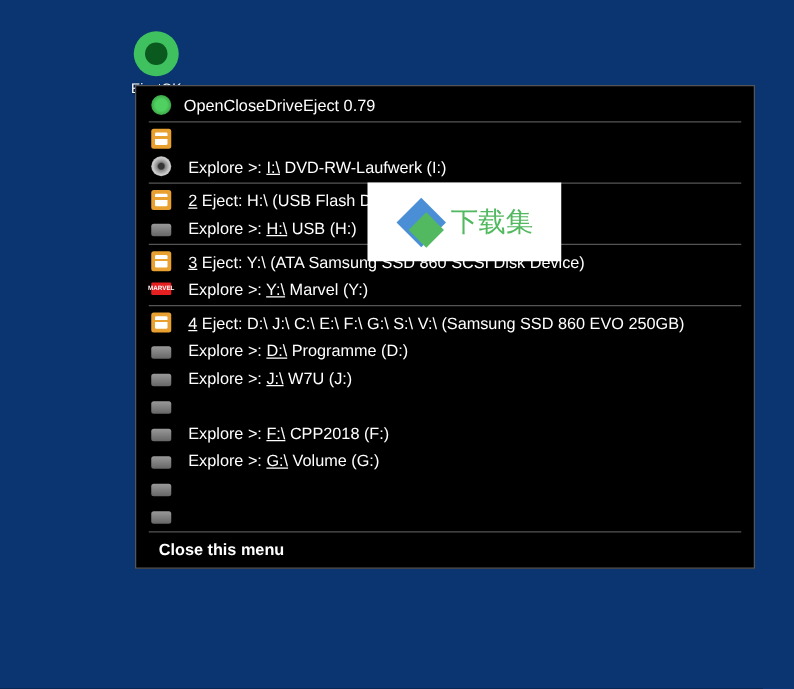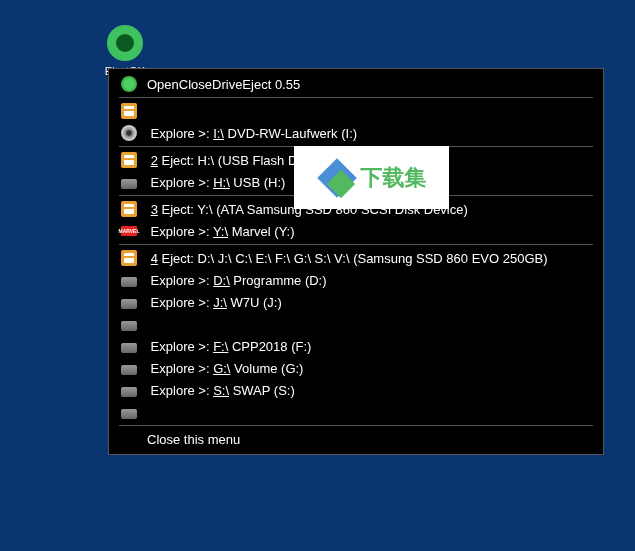--- a/index.html
+++ b/index.html
@@ -136,21 +136,22 @@
       line-height: 10px;
     }
     .item-text {
       white-space: nowrap;
       color: #fff;
     }
     .item-text .u {
       text-decoration: underline;
     }
     .close-item {
-      padding-left: 38px;
+      padding-left: 18px;
+      font-weight: bold;
     }
     .watermark {
       position: absolute;
       left: 294px;
       top: 146px;
       width: 155px;
       height: 63px;
       background: #fff;
       padding: 6px;
       display: flex;
@@ -181,37 +182,37 @@
       position: absolute;
       width: 20px;
       height: 20px;
       background: #52b960;
       transform: rotate(45deg);
       top: 16px;
       left: 14px;
     }
     .wm-text {
       font-size: 22px;
-      font-weight: bold;
+      font-weight: normal;
       color: #52b960;
       font-family: 'Microsoft YaHei', sans-serif;
     }
   </style>
 </head>
 <body>
 
 <div class="desktop-icon">
   <div class="icon-img"></div>
   <div class="icon-label">EjectOK</div>
 </div>
 
 <div class="menu">
   <div class="menu-item title">
     <div class="item-icon icon-app"></div>
-    <span class="item-text">OpenCloseDriveEject 0.55</span>
+    <span class="item-text">OpenCloseDriveEject 0.79</span>
   </div>
   <div id="sections">
       <div class="separator"></div>
       <div class="menu-item">
         <div class="item-icon icon-eject"></div>
       </div>
       <div class="menu-item">
         <div class="item-icon icon-disc"></div>
         <span class="item-text">&nbsp;Explore &gt;: <span class="u">I:\</span> DVD-RW-Laufwerk (I:)</span>
       </div>
@@ -252,21 +253,20 @@
       <div class="menu-item">
         <div class="item-icon icon-drive"></div>
         <span class="item-text">&nbsp;Explore &gt;: <span class="u">F:\</span> CPP2018 (F:)</span>
       </div>
       <div class="menu-item">
         <div class="item-icon icon-drive"></div>
         <span class="item-text">&nbsp;Explore &gt;: <span class="u">G:\</span> Volume (G:)</span>
       </div>
       <div class="menu-item">
         <div class="item-icon icon-drive"></div>
-        <span class="item-text">&nbsp;Explore &gt;: <span class="u">S:\</span> SWAP (S:)</span>
       </div>
       <div class="menu-item">
         <div class="item-icon icon-drive"></div>
       </div>
     </div>
   <div class="separator"></div>
   <div class="menu-item close-item">
     <span class="item-text">Close this menu</span>
   </div>
 </div>

